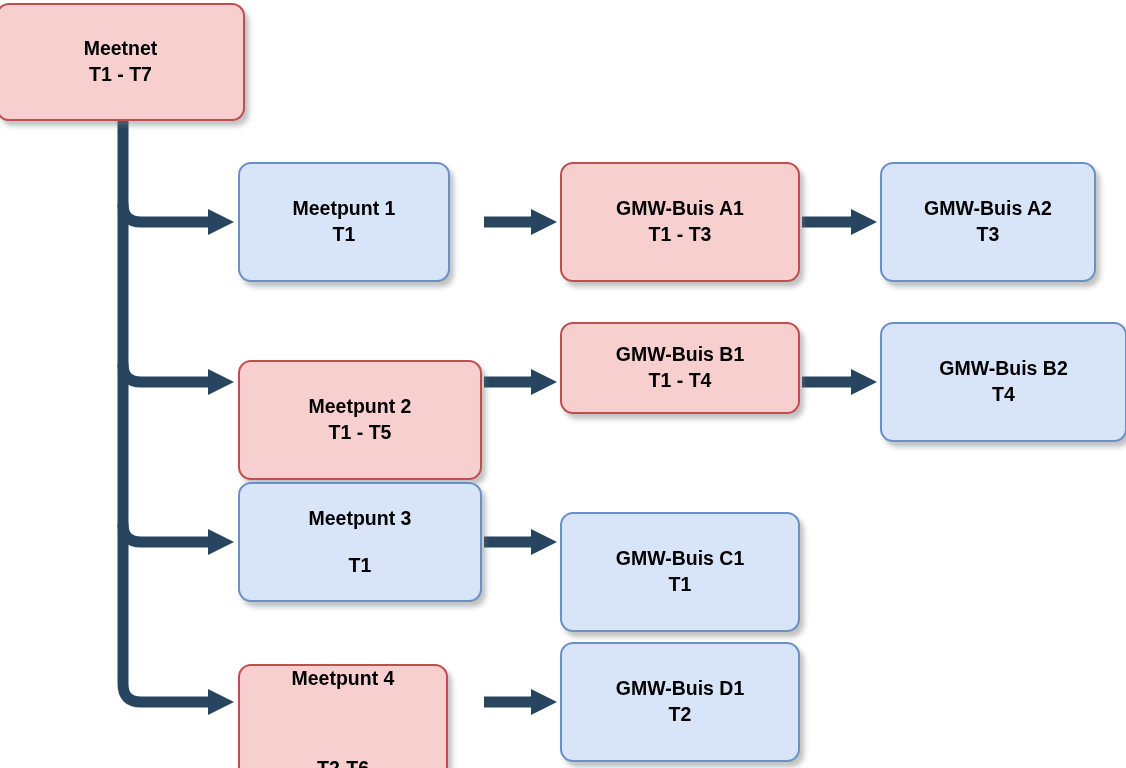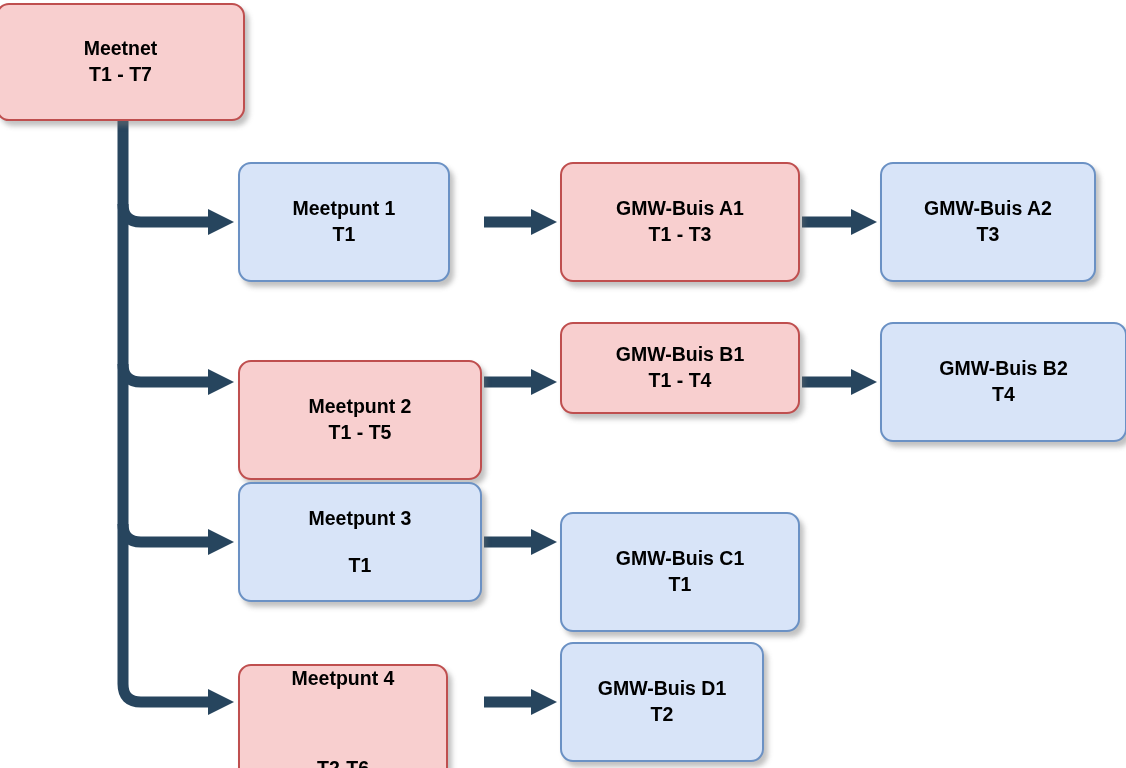--- a/index.html
+++ b/index.html
@@ -127,19 +127,19 @@
         <span class="node-sub">T1</span>
       </div>
       <div class="node blue" id="node-gmw-buis-c1" style="left: 560px; top: 482px; width: 240px; height: 120px; margin-top: 30px;">
         <span class="node-title">GMW-Buis C1</span>
         <span class="node-sub">T1</span>
       </div>
       <div class="node pink" id="node-meetpunt-4" style="left: 238px; top: 664px; width: 210px; height: 120px; justify-content: space-between;">
         <span class="node-title">Meetpunt 4</span>
         <span class="node-sub">T2-T6</span>
       </div>
-      <div class="node blue" id="node-gmw-buis-d1" style="left: 560px; top: 642px; width: 204px; height: 120px;">
+      <div class="node blue" id="node-gmw-buis-d1" style="left: 560px; top: 642px; width: 240px; height: 120px;">
         <span class="node-title">GMW-Buis D1</span>
         <span class="node-sub">T2</span>
       </div>
     </div>
 
 </div>
 
 </body></html>

